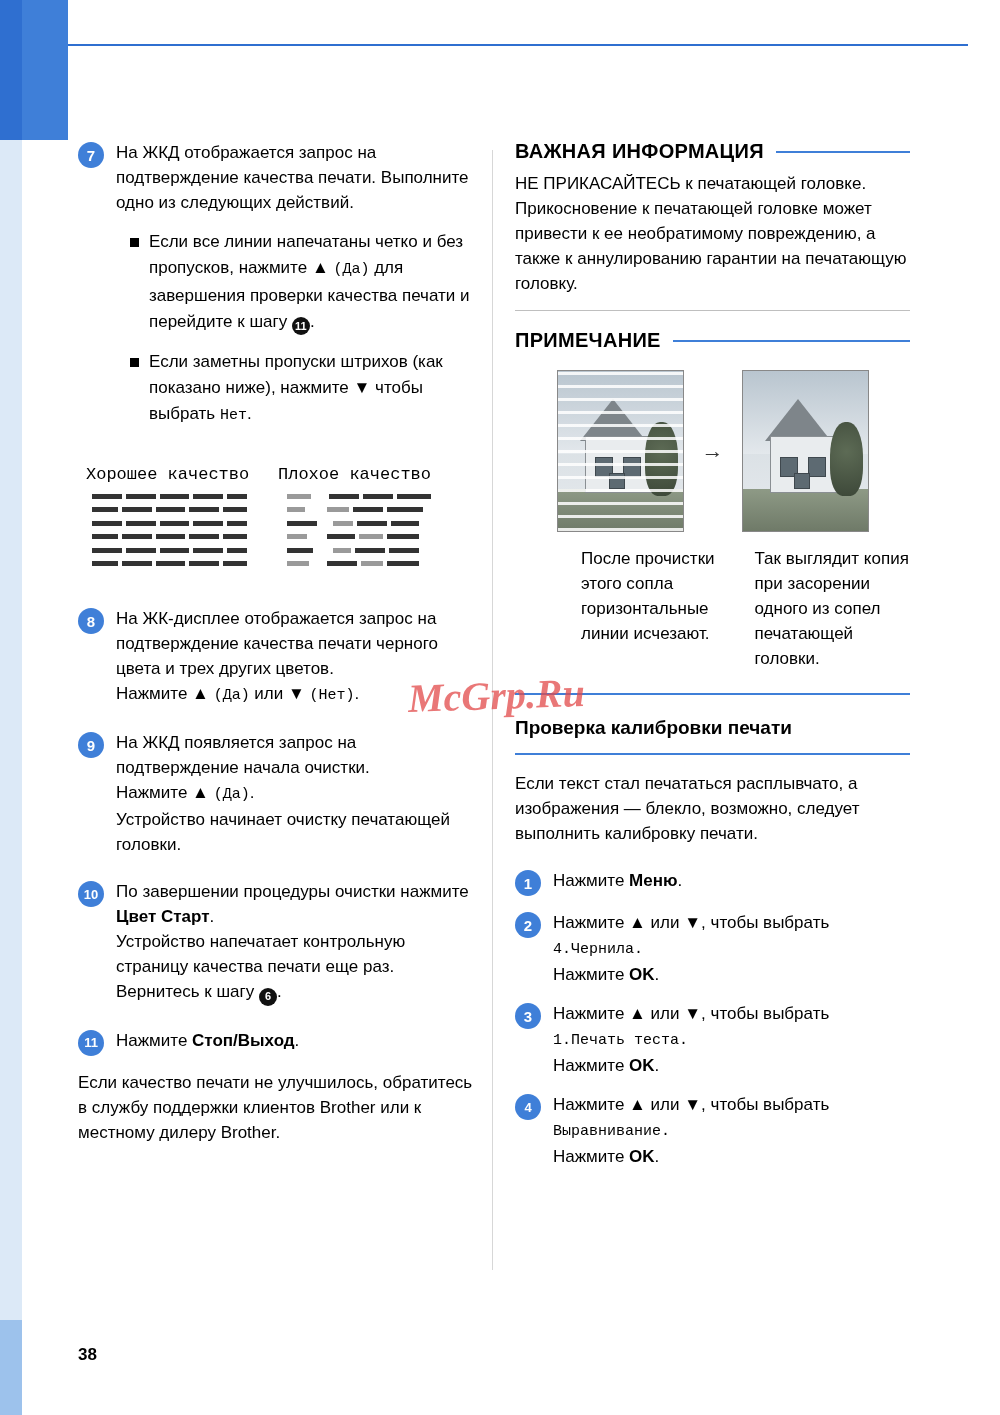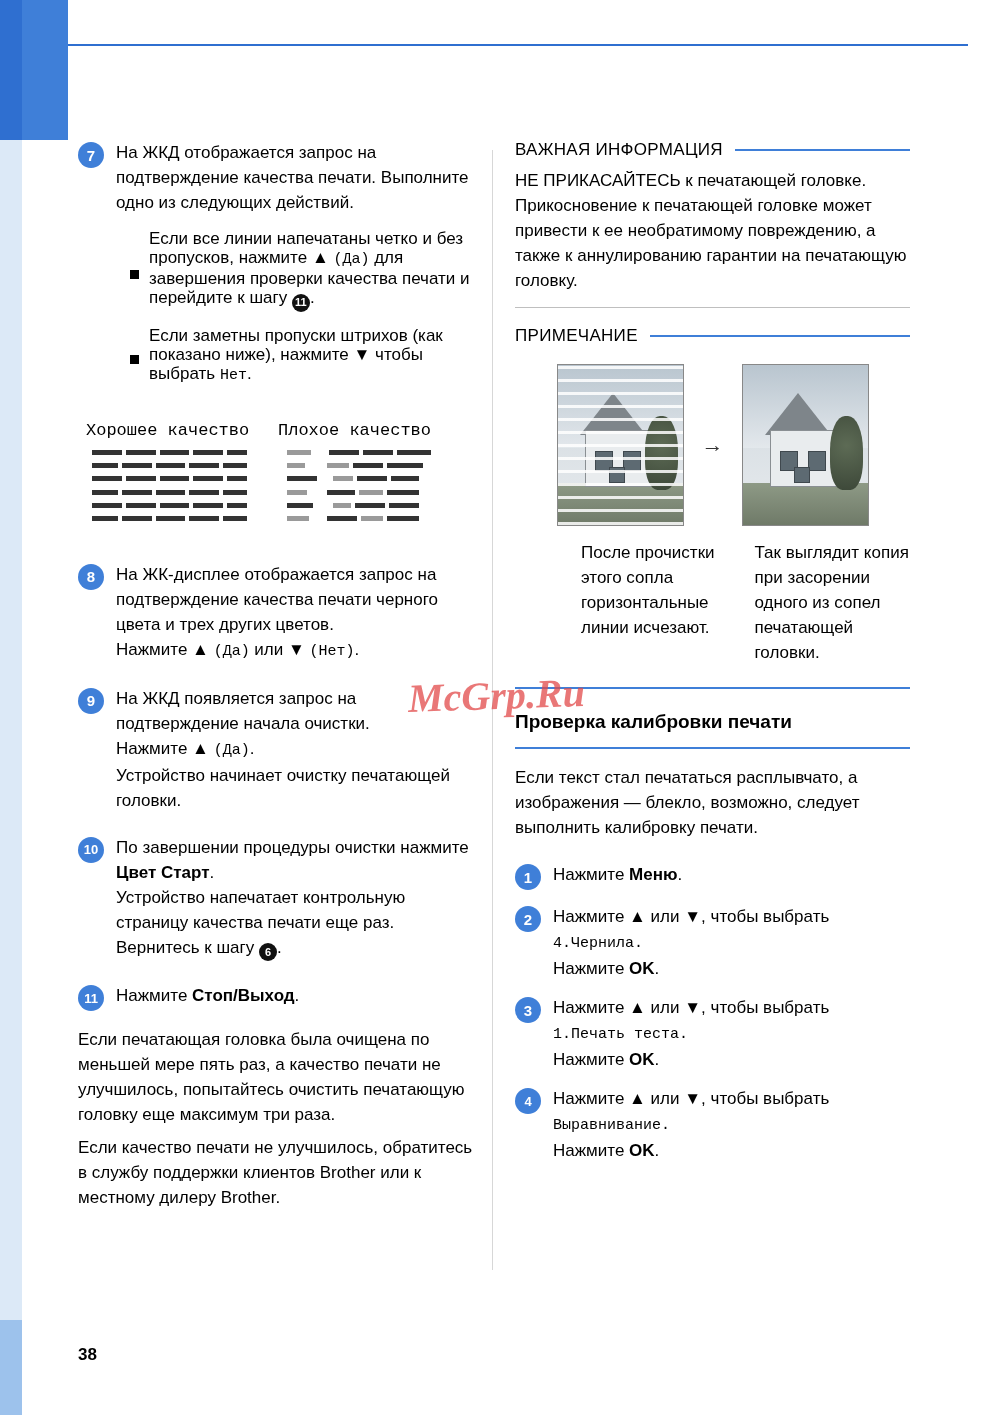--- a/index.html
+++ b/index.html
@@ -65,21 +65,21 @@
   .step-num.small{font-size:13px;}
   .step-body{
     flex:1 1 auto;
     font-size:17px;line-height:25px;
   }
   .bullet-list{
     margin:14px 0 0 14px;
   }
   .bullet{
     display:flex;margin-bottom:14px;
-    font-size:17px;line-height:19px;align-items:center;
+    font-size:17px;line-height:26px;
   }
   .bullet-mark{
     flex:0 0 auto;width:9px;height:9px;background:#000;
     margin:9px 10px 0 0;
   }
   .mono{font-family:"Liberation Mono", monospace;font-size:15px;}
   .bold{font-weight:bold;}
   .inline-circ{
     display:inline-flex;align-items:center;justify-content:center;
     width:18px;height:18px;border-radius:50%;
@@ -107,21 +107,21 @@
   .pseg{background:#333;height:5px;}
   .pseg.light{background:#9a9a9a;}
   .pseg.gap{background:transparent;}
 
   
   .sec-head{
     display:flex;align-items:center;gap:12px;
     margin:0 0 6px 0;
   }
   .sec-head .t{
-    font-size:17px;font-weight:normal;letter-spacing:.3px;
+    font-size:20px;font-weight:bold;letter-spacing:.3px;
   }
   .sec-head .ln{
     flex:1 1 auto;height:2px;background:#3f7fd8;
   }
   .sec-rule{
     height:1px;background:#bfbfbf;margin:14px 0 18px 0;
   }
   .sec-rule.blue{height:2px;background:#3f7fd8;margin:22px 0 18px 0;}
   .h2{
     font-size:19px;font-weight:bold;line-height:30px;margin:0 0 6px 0;
@@ -339,21 +339,20 @@
       </div>
     </div>
 
     <div class="step" style="margin-top:22px">
       <div class="step-num small">11</div>
       <div class="step-body">
         <span>Нажмите </span><span class="bold">Стоп/Выход</span><span>.</span>
       </div>
     </div>
 
-    <div class="plain-para" style="margin-top:16px">Если печатающая головка была очищена по меньшей мере пять раз, а качество печати не улучшилось, попытайтесь очистить печатающую головку еще максимум три раза.</div>
     <div class="plain-para" style="margin-top:8px">Если качество печати не улучшилось, обратитесь в службу поддержки клиентов Brother или к местному дилеру Brother.</div>
   </div>
 
   <div class="col-right">
 
     <div class="sec-head">
       <span class="t">ВАЖНАЯ ИНФОРМАЦИЯ</span>
       <span class="ln"></span>
     </div>
     <div class="plain-para">НЕ ПРИКАСАЙТЕСЬ к печатающей головке. Прикосновение к печатающей головке может привести к ее необратимому повреждению, а также к аннулированию гарантии на печатающую головку.</div>

